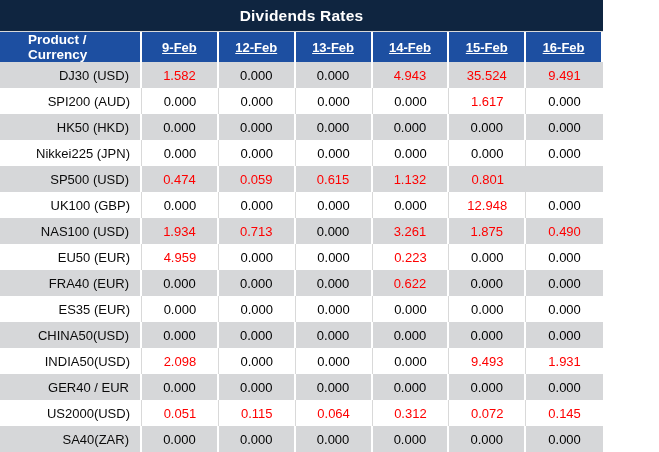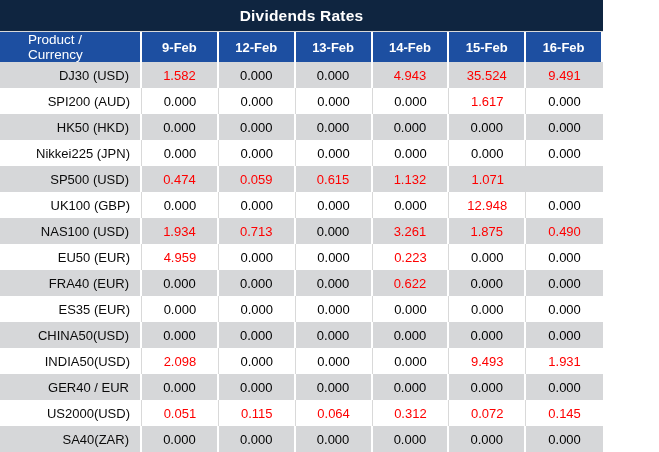--- a/index.html
+++ b/index.html
@@ -35,22 +35,22 @@
     background: var(--header-bg, #1d4fa1);
   }
   .header-cell {
     display: flex;
     align-items: center;
     justify-content: center;
     color: var(--header-text, #ffffff);
     font-size: 13px;
     border-right: 2px solid #ffffff;
   }
-  .product-header { font-weight: normal; font-size: 13.5px; padding-left: 28px; }
-  .date-header { font-weight: bold; }
+  .product-header { font-weight: bold; font-size: 13.5px; padding-left: 28px; }
+  .date-header { font-weight: bold; text-decoration: underline; }
   .body-rows {
     flex: 1 1 auto;
     display: grid;
     grid-template-rows: repeat(15, 1fr);
   }
   .row {
     display: grid;
     grid-template-columns: 142px repeat(6, 1fr);
   }
   .row.gray { background: var(--stripe-gray, #d6d7d9); }
@@ -129,21 +129,21 @@
         <div class="cell value-cell">0.000</div>
         <div class="cell value-cell">0.000</div>
         <div class="cell value-cell">0.000</div>
       </div>
       <div class="row gray">
         <div class="cell product-cell">SP500 (USD)</div>
         <div class="cell value-cell nonzero">0.474</div>
         <div class="cell value-cell nonzero">0.059</div>
         <div class="cell value-cell nonzero">0.615</div>
         <div class="cell value-cell nonzero">1.132</div>
-        <div class="cell value-cell nonzero">1.071</div>
+        <div class="cell value-cell nonzero">0.801</div>
       </div>
       <div class="row white">
         <div class="cell product-cell">UK100 (GBP)</div>
         <div class="cell value-cell">0.000</div>
         <div class="cell value-cell">0.000</div>
         <div class="cell value-cell">0.000</div>
         <div class="cell value-cell">0.000</div>
         <div class="cell value-cell nonzero">12.948</div>
         <div class="cell value-cell">0.000</div>
       </div>

